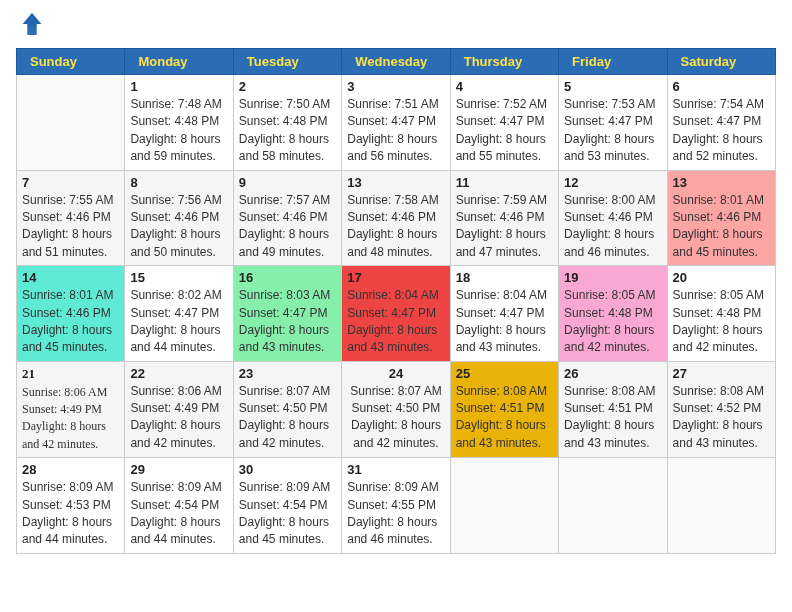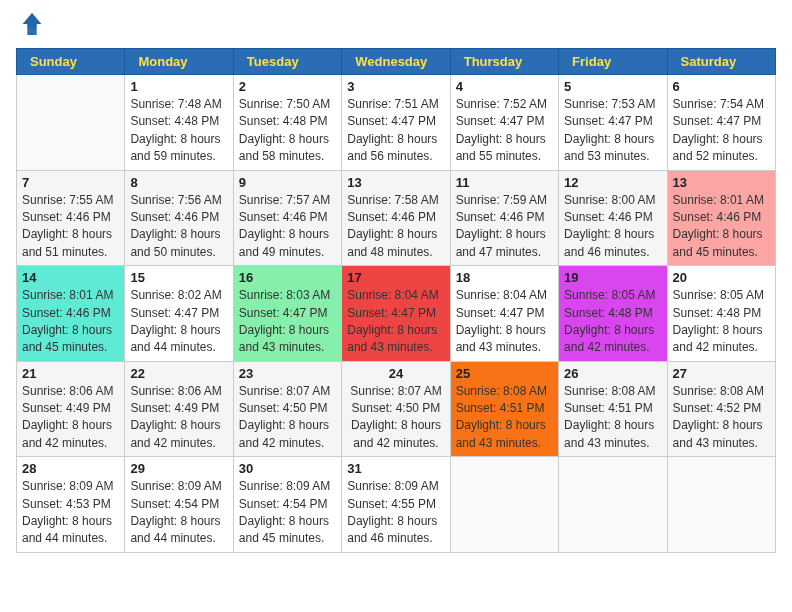--- a/index.html
+++ b/index.html
@@ -213,47 +213,47 @@
             <div class="day-info">Sunrise: 8:03 AM<br>Sunset: 4:47 PM<br>Daylight: 8 hours and 43 minutes.</div>
           </td>
           <td style="background: #ef4444;">
             <span class="day-num">17</span>
             <div class="day-info">Sunrise: 8:04 AM<br>Sunset: 4:47 PM<br>Daylight: 8 hours and 43 minutes.</div>
           </td>
           <td style="background: rgb(255, 255, 255);">
             <span class="day-num">18</span>
             <div class="day-info">Sunrise: 8:04 AM<br>Sunset: 4:47 PM<br>Daylight: 8 hours and 43 minutes.</div>
           </td>
-          <td style="background: #d946ef; margin-left: 36px;">
+          <td style="background: #f9a8d4; margin-left: 36px;">
             <span class="day-num">19</span>
             <div class="day-info">Sunrise: 8:05 AM<br>Sunset: 4:48 PM<br>Daylight: 8 hours and 42 minutes.</div>
           </td>
           <td style="background: rgb(255, 255, 255);">
             <span class="day-num">20</span>
             <div class="day-info">Sunrise: 8:05 AM<br>Sunset: 4:48 PM<br>Daylight: 8 hours and 42 minutes.</div>
           </td>
         </tr>
         <tr>
-          <td style="background: rgb(245, 245, 245);">
+          <td style="background: rgb(245, 245, 245); font-family: Liberation Serif, serif;">
             <span class="day-num">21</span>
             <div class="day-info">Sunrise: 8:06 AM<br>Sunset: 4:49 PM<br>Daylight: 8 hours and 42 minutes.</div>
           </td>
           <td style="background: rgb(245, 245, 245);">
             <span class="day-num">22</span>
             <div class="day-info">Sunrise: 8:06 AM<br>Sunset: 4:49 PM<br>Daylight: 8 hours and 42 minutes.</div>
           </td>
           <td style="background: rgb(245, 245, 245);">
             <span class="day-num">23</span>
             <div class="day-info">Sunrise: 8:07 AM<br>Sunset: 4:50 PM<br>Daylight: 8 hours and 42 minutes.</div>
           </td>
           <td style="background: rgb(245, 245, 245); text-align: center;">
             <span class="day-num">24</span>
             <div class="day-info">Sunrise: 8:07 AM<br>Sunset: 4:50 PM<br>Daylight: 8 hours and 42 minutes.</div>
           </td>
-          <td style="background: #f97316;">
+          <td style="background: #eab308;">
             <span class="day-num">25</span>
             <div class="day-info">Sunrise: 8:08 AM<br>Sunset: 4:51 PM<br>Daylight: 8 hours and 43 minutes.</div>
           </td>
           <td style="background: rgb(245, 245, 245);">
             <span class="day-num">26</span>
             <div class="day-info">Sunrise: 8:08 AM<br>Sunset: 4:51 PM<br>Daylight: 8 hours and 43 minutes.</div>
           </td>
           <td style="background: rgb(245, 245, 245);">
             <span class="day-num">27</span>
             <div class="day-info">Sunrise: 8:08 AM<br>Sunset: 4:52 PM<br>Daylight: 8 hours and 43 minutes.</div>

